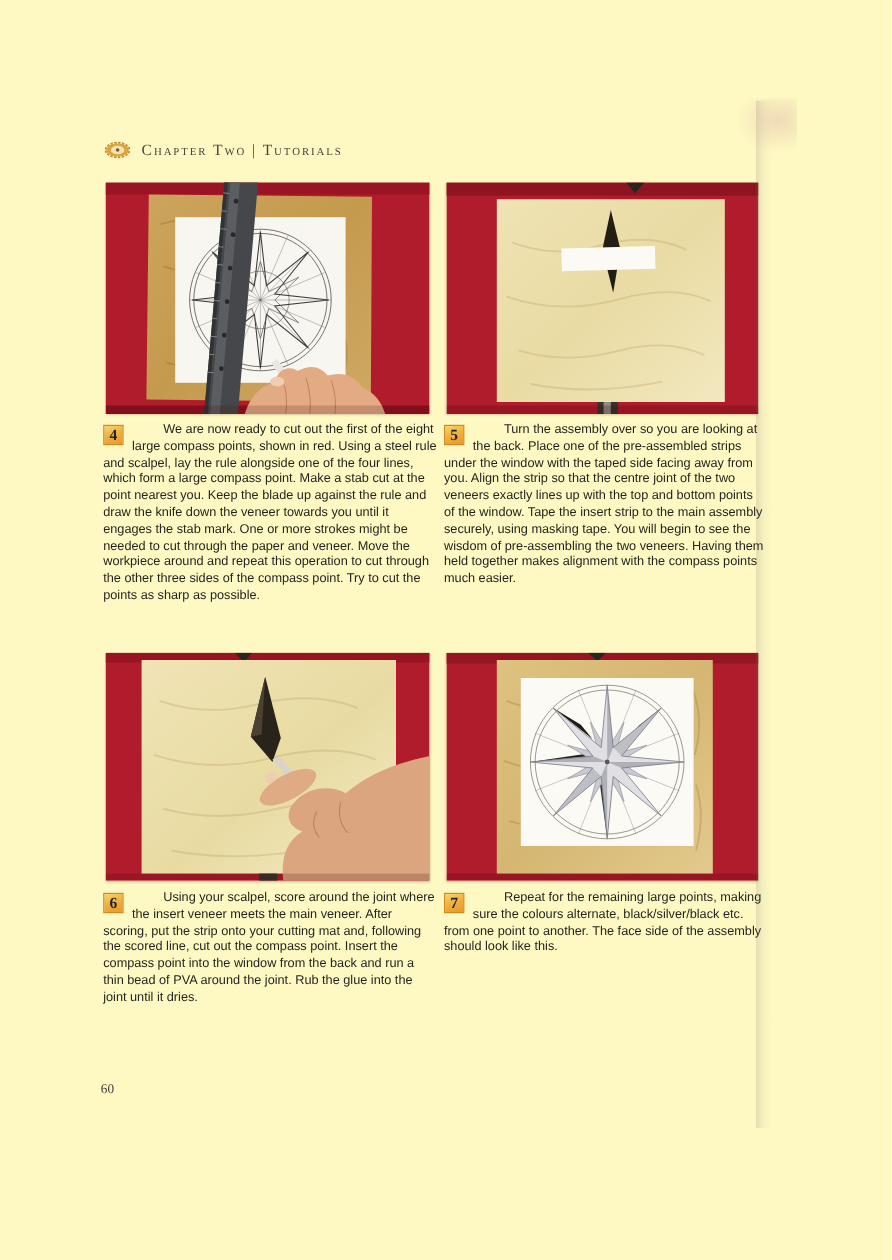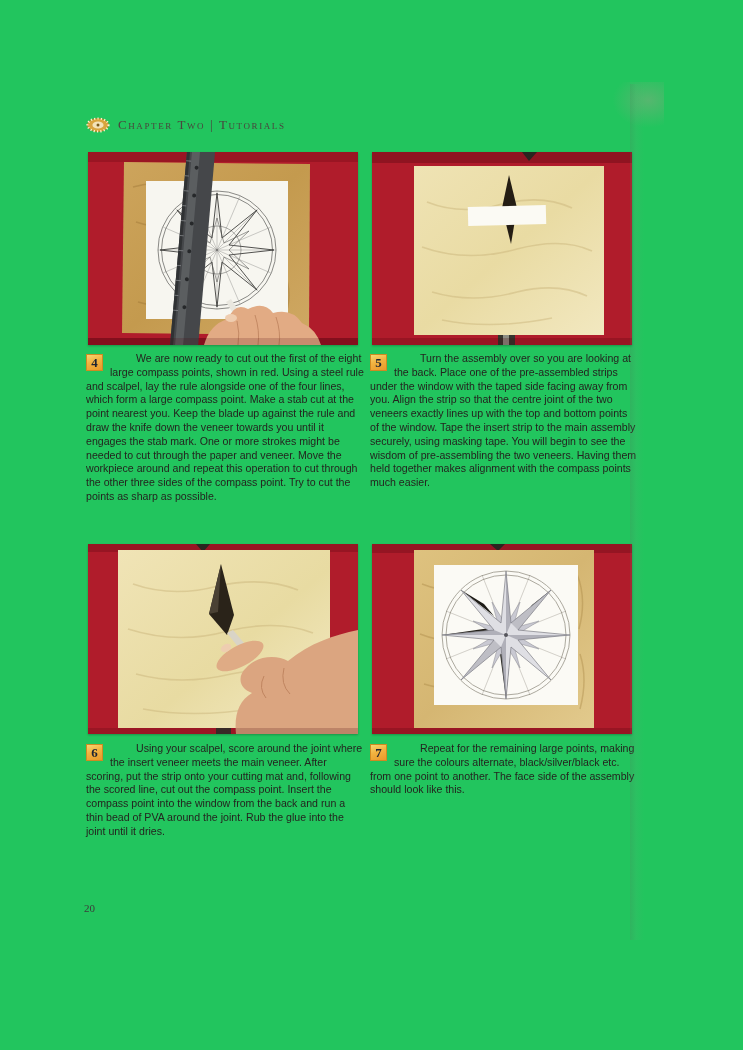--- a/index.html
+++ b/index.html
@@ -1,18 +1,18 @@
 <!DOCTYPE html>
 <html><head>
 <meta charset="utf-8">
 <style>
   html,body{margin:0;padding:0;background:#ffffff;}
   #page{
     position:relative;width:743px;height:1050px;overflow:hidden;
-    background:#22c55e;font-family:"Liberation Sans",sans-serif;color:#262624;
+    background:#fef9c3;font-family:"Liberation Sans",sans-serif;color:#262624;
   }
   
   .chapter-header{position:absolute;left:86px;top:117px;display:flex;align-items:center;gap:8px;}
   .chapter-title{
     font-variant:small-caps;font-size:13px;letter-spacing:1.6px;color:#4a453d;
     font-family:"Liberation Serif",serif;
   }
   
   .photo{position:absolute;box-shadow:0 1px 2px rgba(0,0,0,.25);}
   .photo svg{display:block;}
@@ -214,18 +214,18 @@
   <div class="step" id="step6">
     <span class="badge">6</span>
     <span class="step-text">Using your scalpel, score around the joint where the insert veneer meets the main veneer. After scoring, put the strip onto your cutting mat and, following the scored line, cut out the compass point. Insert the compass point into the window from the back and run a thin bead of PVA around the joint. Rub the glue into the joint until it dries.</span>
   </div>
 
   <div class="step" id="step7">
     <span class="badge">7</span>
     <span class="step-text">Repeat for the remaining large points, making sure the colours alternate, black/silver/black etc. from one point to another. The face side of the assembly should look like this.</span>
   </div>
 
-  <div class="page-number">20</div>
+  <div class="page-number">60</div>
 
   <div class="corner-shadow"></div>
   <div class="page-edge"></div>
 
 </div>
 
 </body></html>

